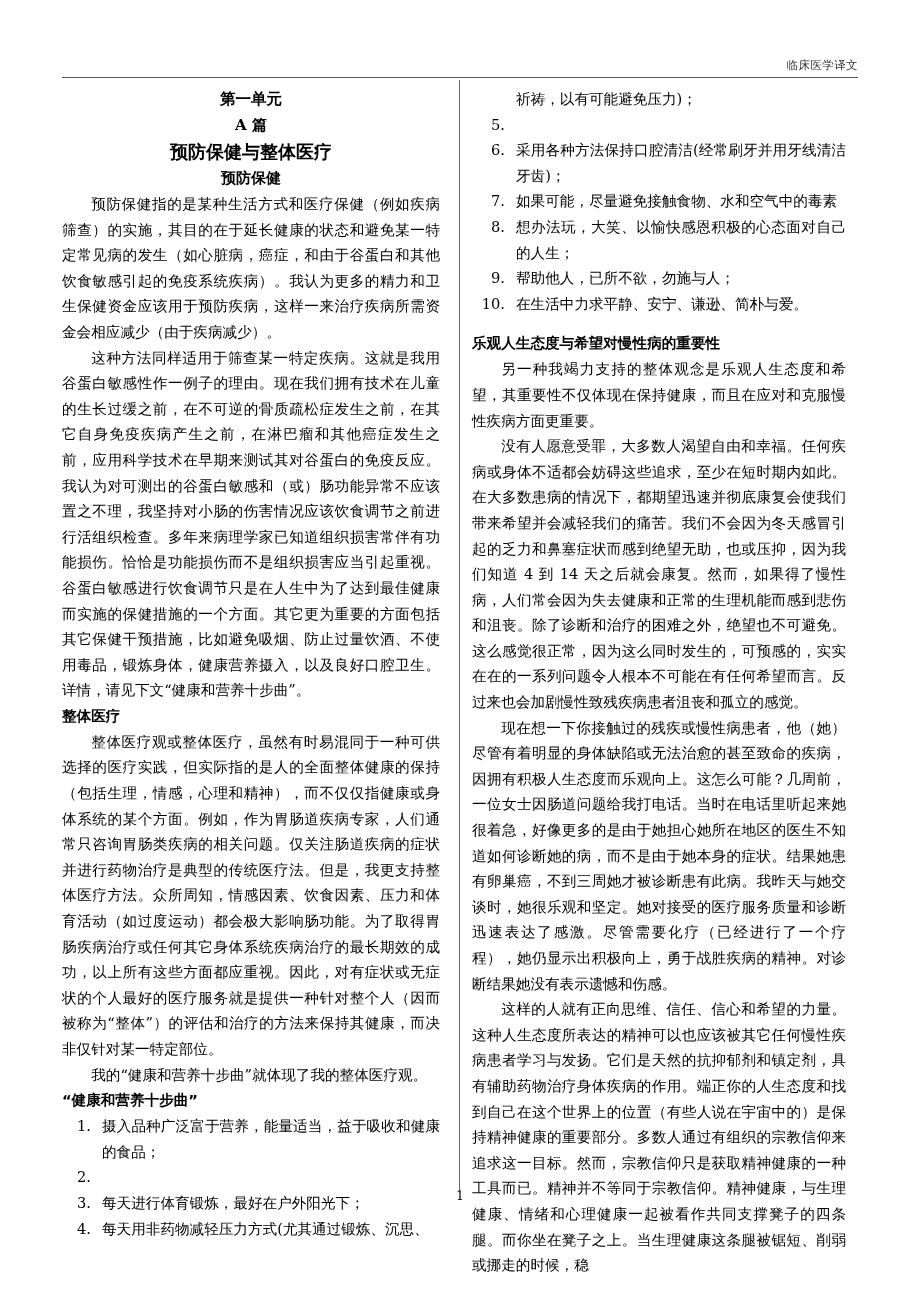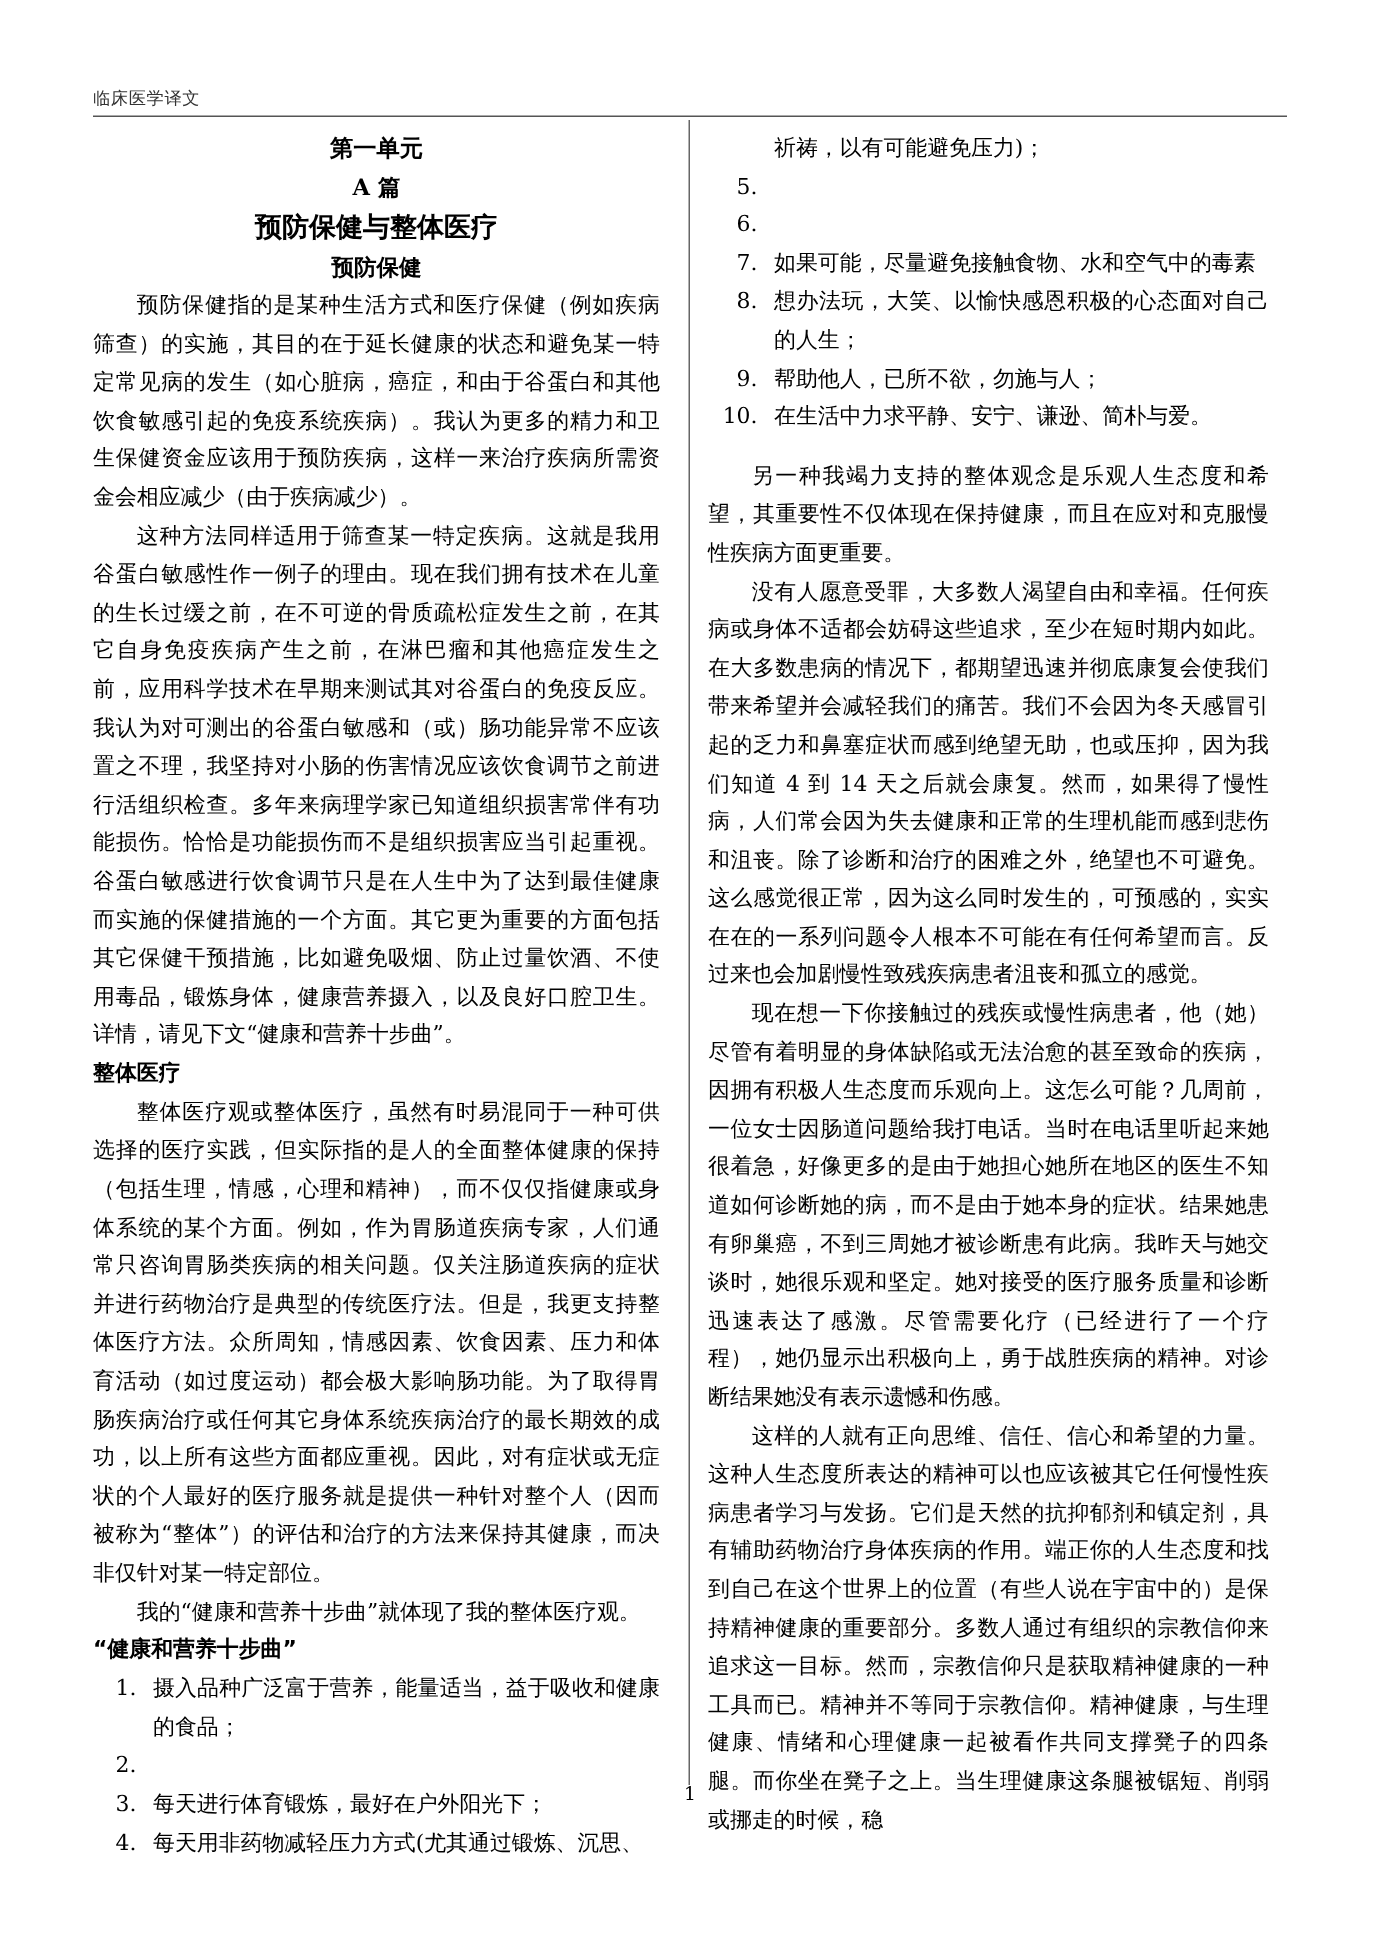--- a/index.html
+++ b/index.html
@@ -18,21 +18,21 @@
     position: absolute;
     left: 0; top: 0;
     width: 920px; height: 1302px;
     padding: 0;
   }
   
   .header {
     position: absolute;
     left: 62px; top: 58px;
     width: 796px;
-    text-align: left;
+    text-align: right;
     font-size: 11.5px;
     letter-spacing: .4px;
     color: #333;
     font-family: Liberation Mono, monospace;
   }
   .header-rule {
     position: absolute;
     left: 62px; top: 77px;
     width: 796px;
     border-top: 1px solid #555;
@@ -193,20 +193,21 @@
       <ol class="steps cont">
         <li>
           <span class="num"></span>
           <span class="txt">祈祷，以有可能避免压力)；</span>
         </li>
         <li>
           <span class="num">5.</span>
         </li>
         <li>
           <span class="num">6.</span>
+          <span class="txt">采用各种方法保持口腔清洁(经常刷牙并用牙线清洁牙齿)；</span>
         </li>
         <li>
           <span class="num">7.</span>
           <span class="txt">如果可能，尽量避免接触食物、水和空气中的毒素</span>
         </li>
         <li>
           <span class="num">8.</span>
           <span class="txt">想办法玩，大笑、以愉快感恩积极的心态面对自己的人生；</span>
         </li>
         <li>
@@ -214,20 +215,21 @@
           <span class="txt">帮助他人，已所不欲，勿施与人；</span>
         </li>
         <li>
           <span class="num">10.</span>
           <span class="txt">在生活中力求平静、安宁、谦逊、简朴与爱。</span>
         </li>
       </ol>
 
       <div class="gap-md"></div>
 
+      <h4 class="sec-left">乐观人生态度与希望对慢性病的重要性</h4>
 
       <p class="body">另一种我竭力支持的整体观念是乐观人生态度和希望，其重要性不仅体现在保持健康，而且在应对和克服慢性疾病方面更重要。</p>
       <p class="body">没有人愿意受罪，大多数人渴望自由和幸福。任何疾病或身体不适都会妨碍这些追求，至少在短时期内如此。在大多数患病的情况下，都期望迅速并彻底康复会使我们带来希望并会减轻我们的痛苦。我们不会因为冬天感冒引起的乏力和鼻塞症状而感到绝望无助，也或压抑，因为我们知道 4 到 14 天之后就会康复。然而，如果得了慢性病，人们常会因为失去健康和正常的生理机能而感到悲伤和沮丧。除了诊断和治疗的困难之外，绝望也不可避免。这么感觉很正常，因为这么同时发生的，可预感的，实实在在的一系列问题令人根本不可能在有任何希望而言。反过来也会加剧慢性致残疾病患者沮丧和孤立的感觉。</p>
       <p class="body">现在想一下你接触过的残疾或慢性病患者，他（她）尽管有着明显的身体缺陷或无法治愈的甚至致命的疾病，因拥有积极人生态度而乐观向上。这怎么可能？几周前，一位女士因肠道问题给我打电话。当时在电话里听起来她很着急，好像更多的是由于她担心她所在地区的医生不知道如何诊断她的病，而不是由于她本身的症状。结果她患有卵巢癌，不到三周她才被诊断患有此病。我昨天与她交谈时，她很乐观和坚定。她对接受的医疗服务质量和诊断迅速表达了感激。尽管需要化疗（已经进行了一个疗程），她仍显示出积极向上，勇于战胜疾病的精神。对诊断结果她没有表示遗憾和伤感。</p>
       <p class="body">这样的人就有正向思维、信任、信心和希望的力量。这种人生态度所表达的精神可以也应该被其它任何慢性疾病患者学习与发扬。它们是天然的抗抑郁剂和镇定剂，具有辅助药物治疗身体疾病的作用。端正你的人生态度和找到自己在这个世界上的位置（有些人说在宇宙中的）是保持精神健康的重要部分。多数人通过有组织的宗教信仰来追求这一目标。然而，宗教信仰只是获取精神健康的一种工具而已。精神并不等同于宗教信仰。精神健康，与生理健康、情绪和心理健康一起被看作共同支撑凳子的四条腿。而你坐在凳子之上。当生理健康这条腿被锯短、削弱或挪走的时候，稳</p>
 
     </div>
 
   </div>
 

